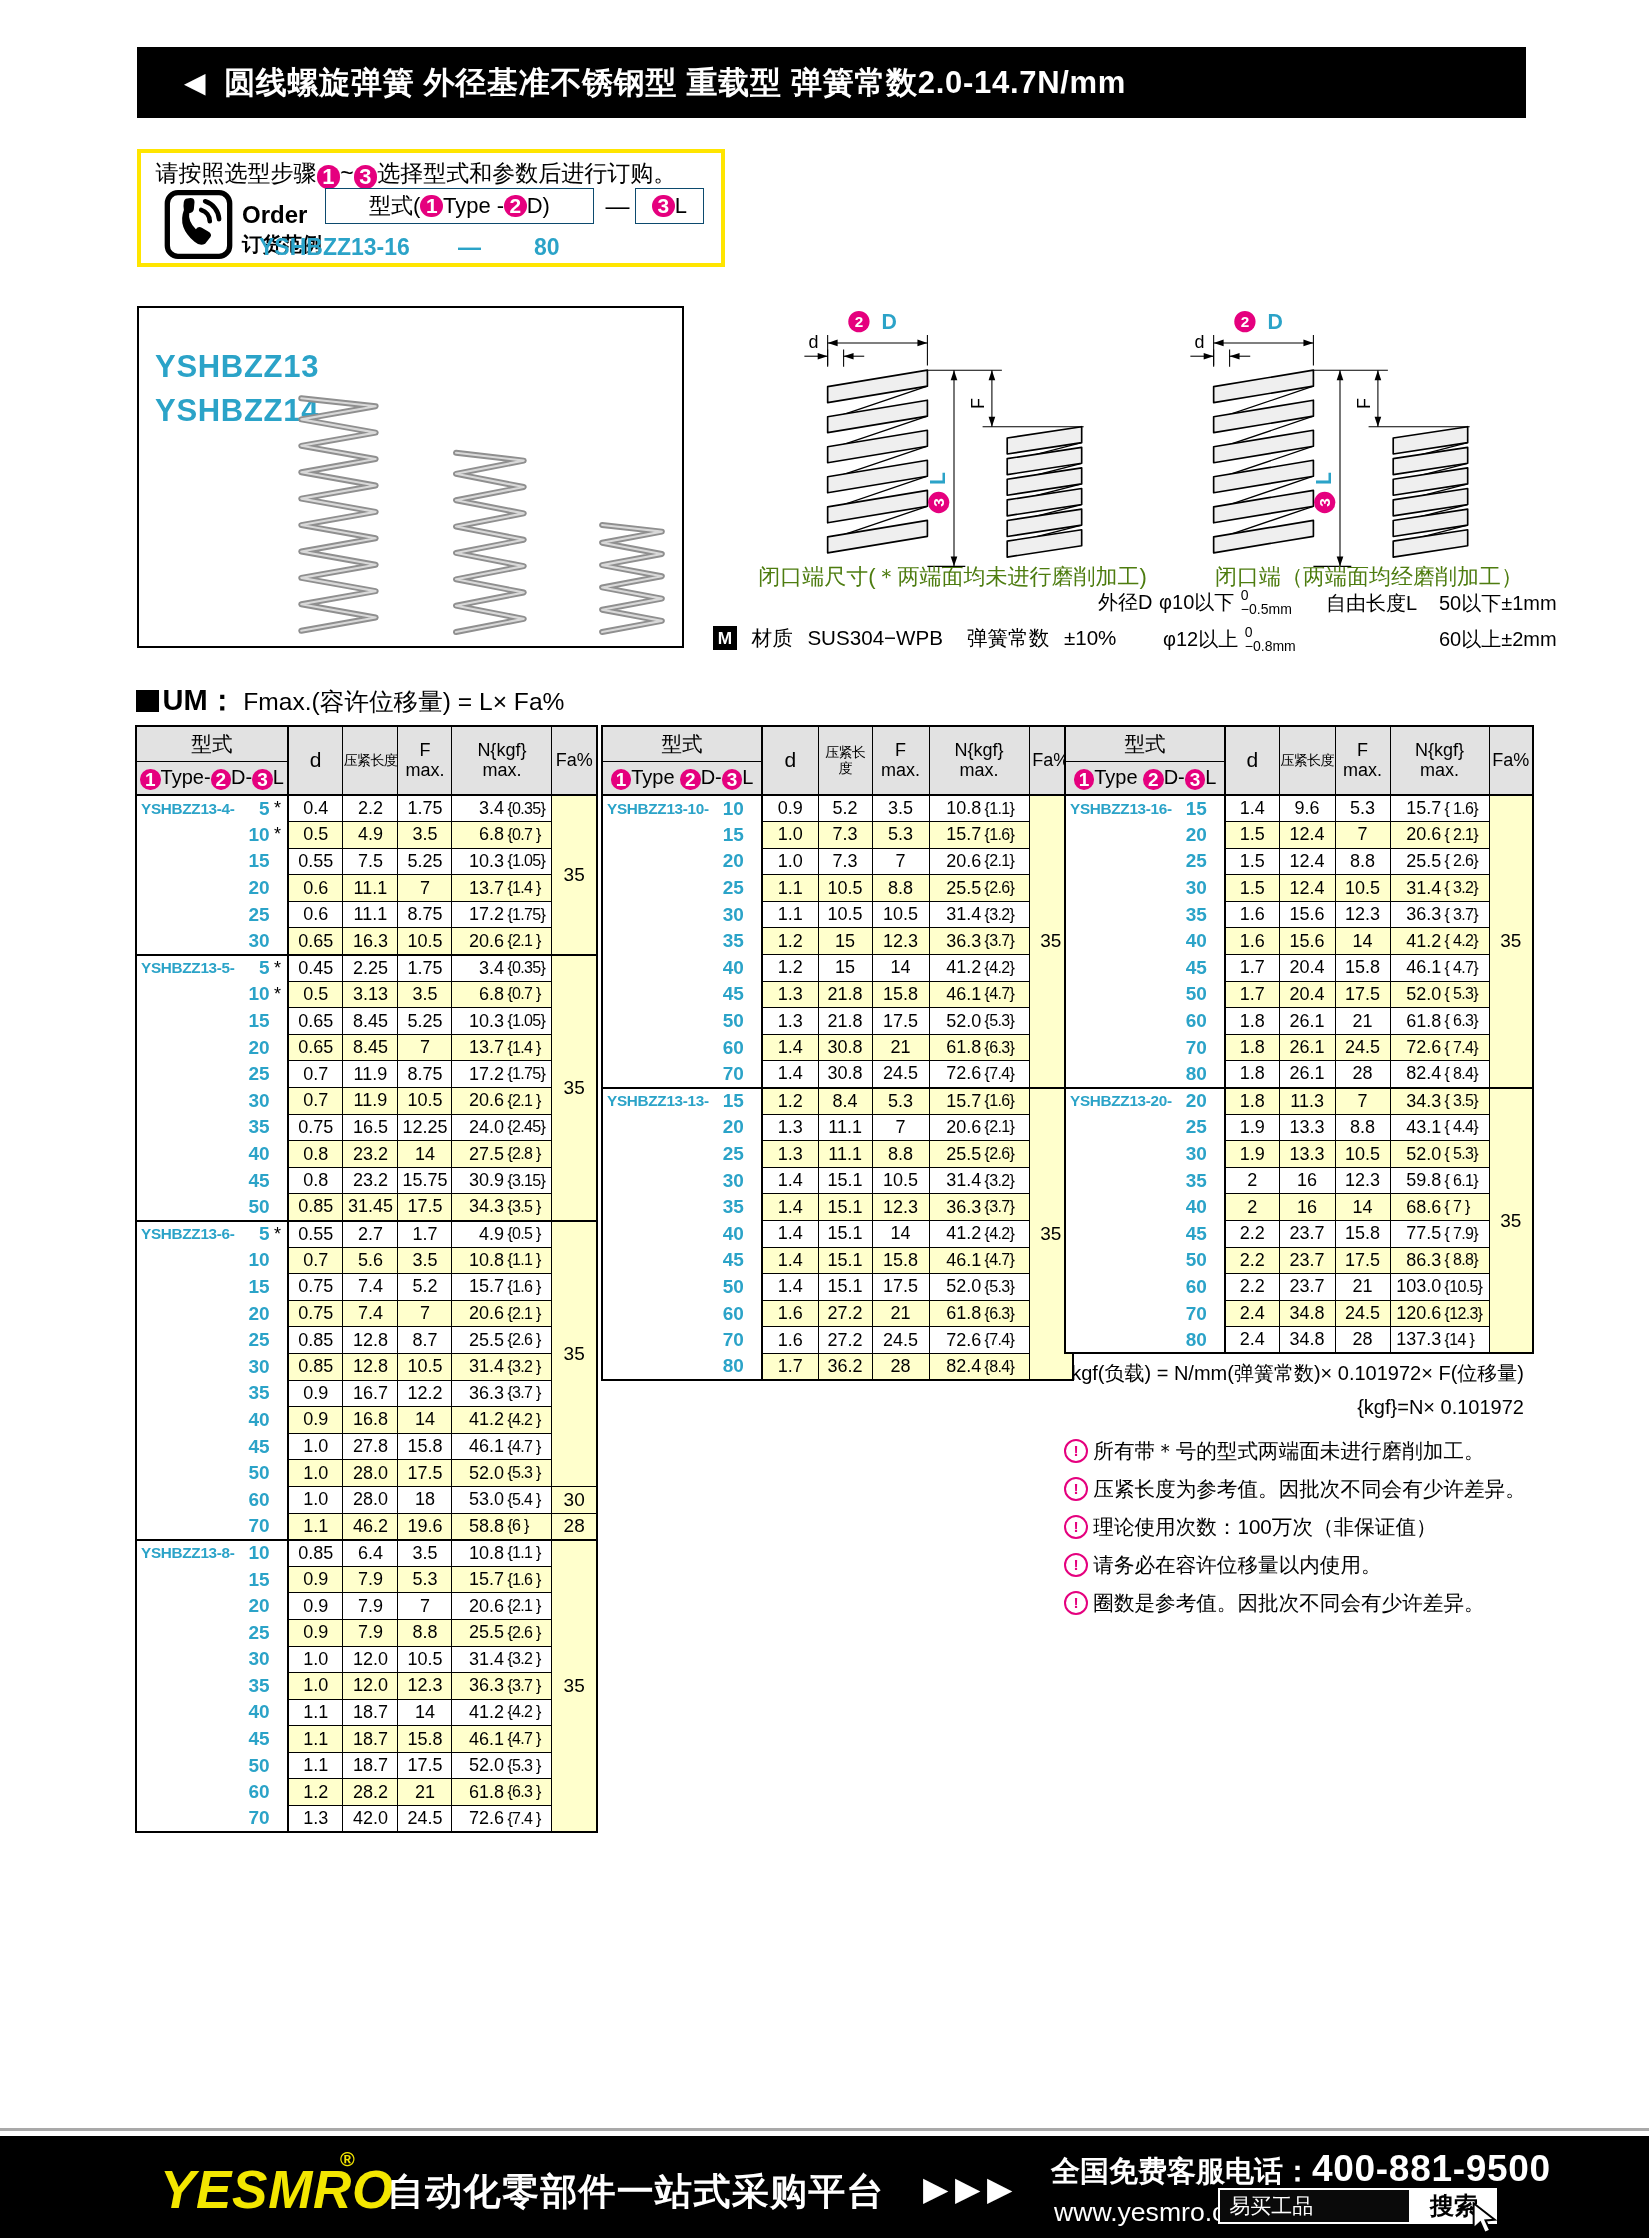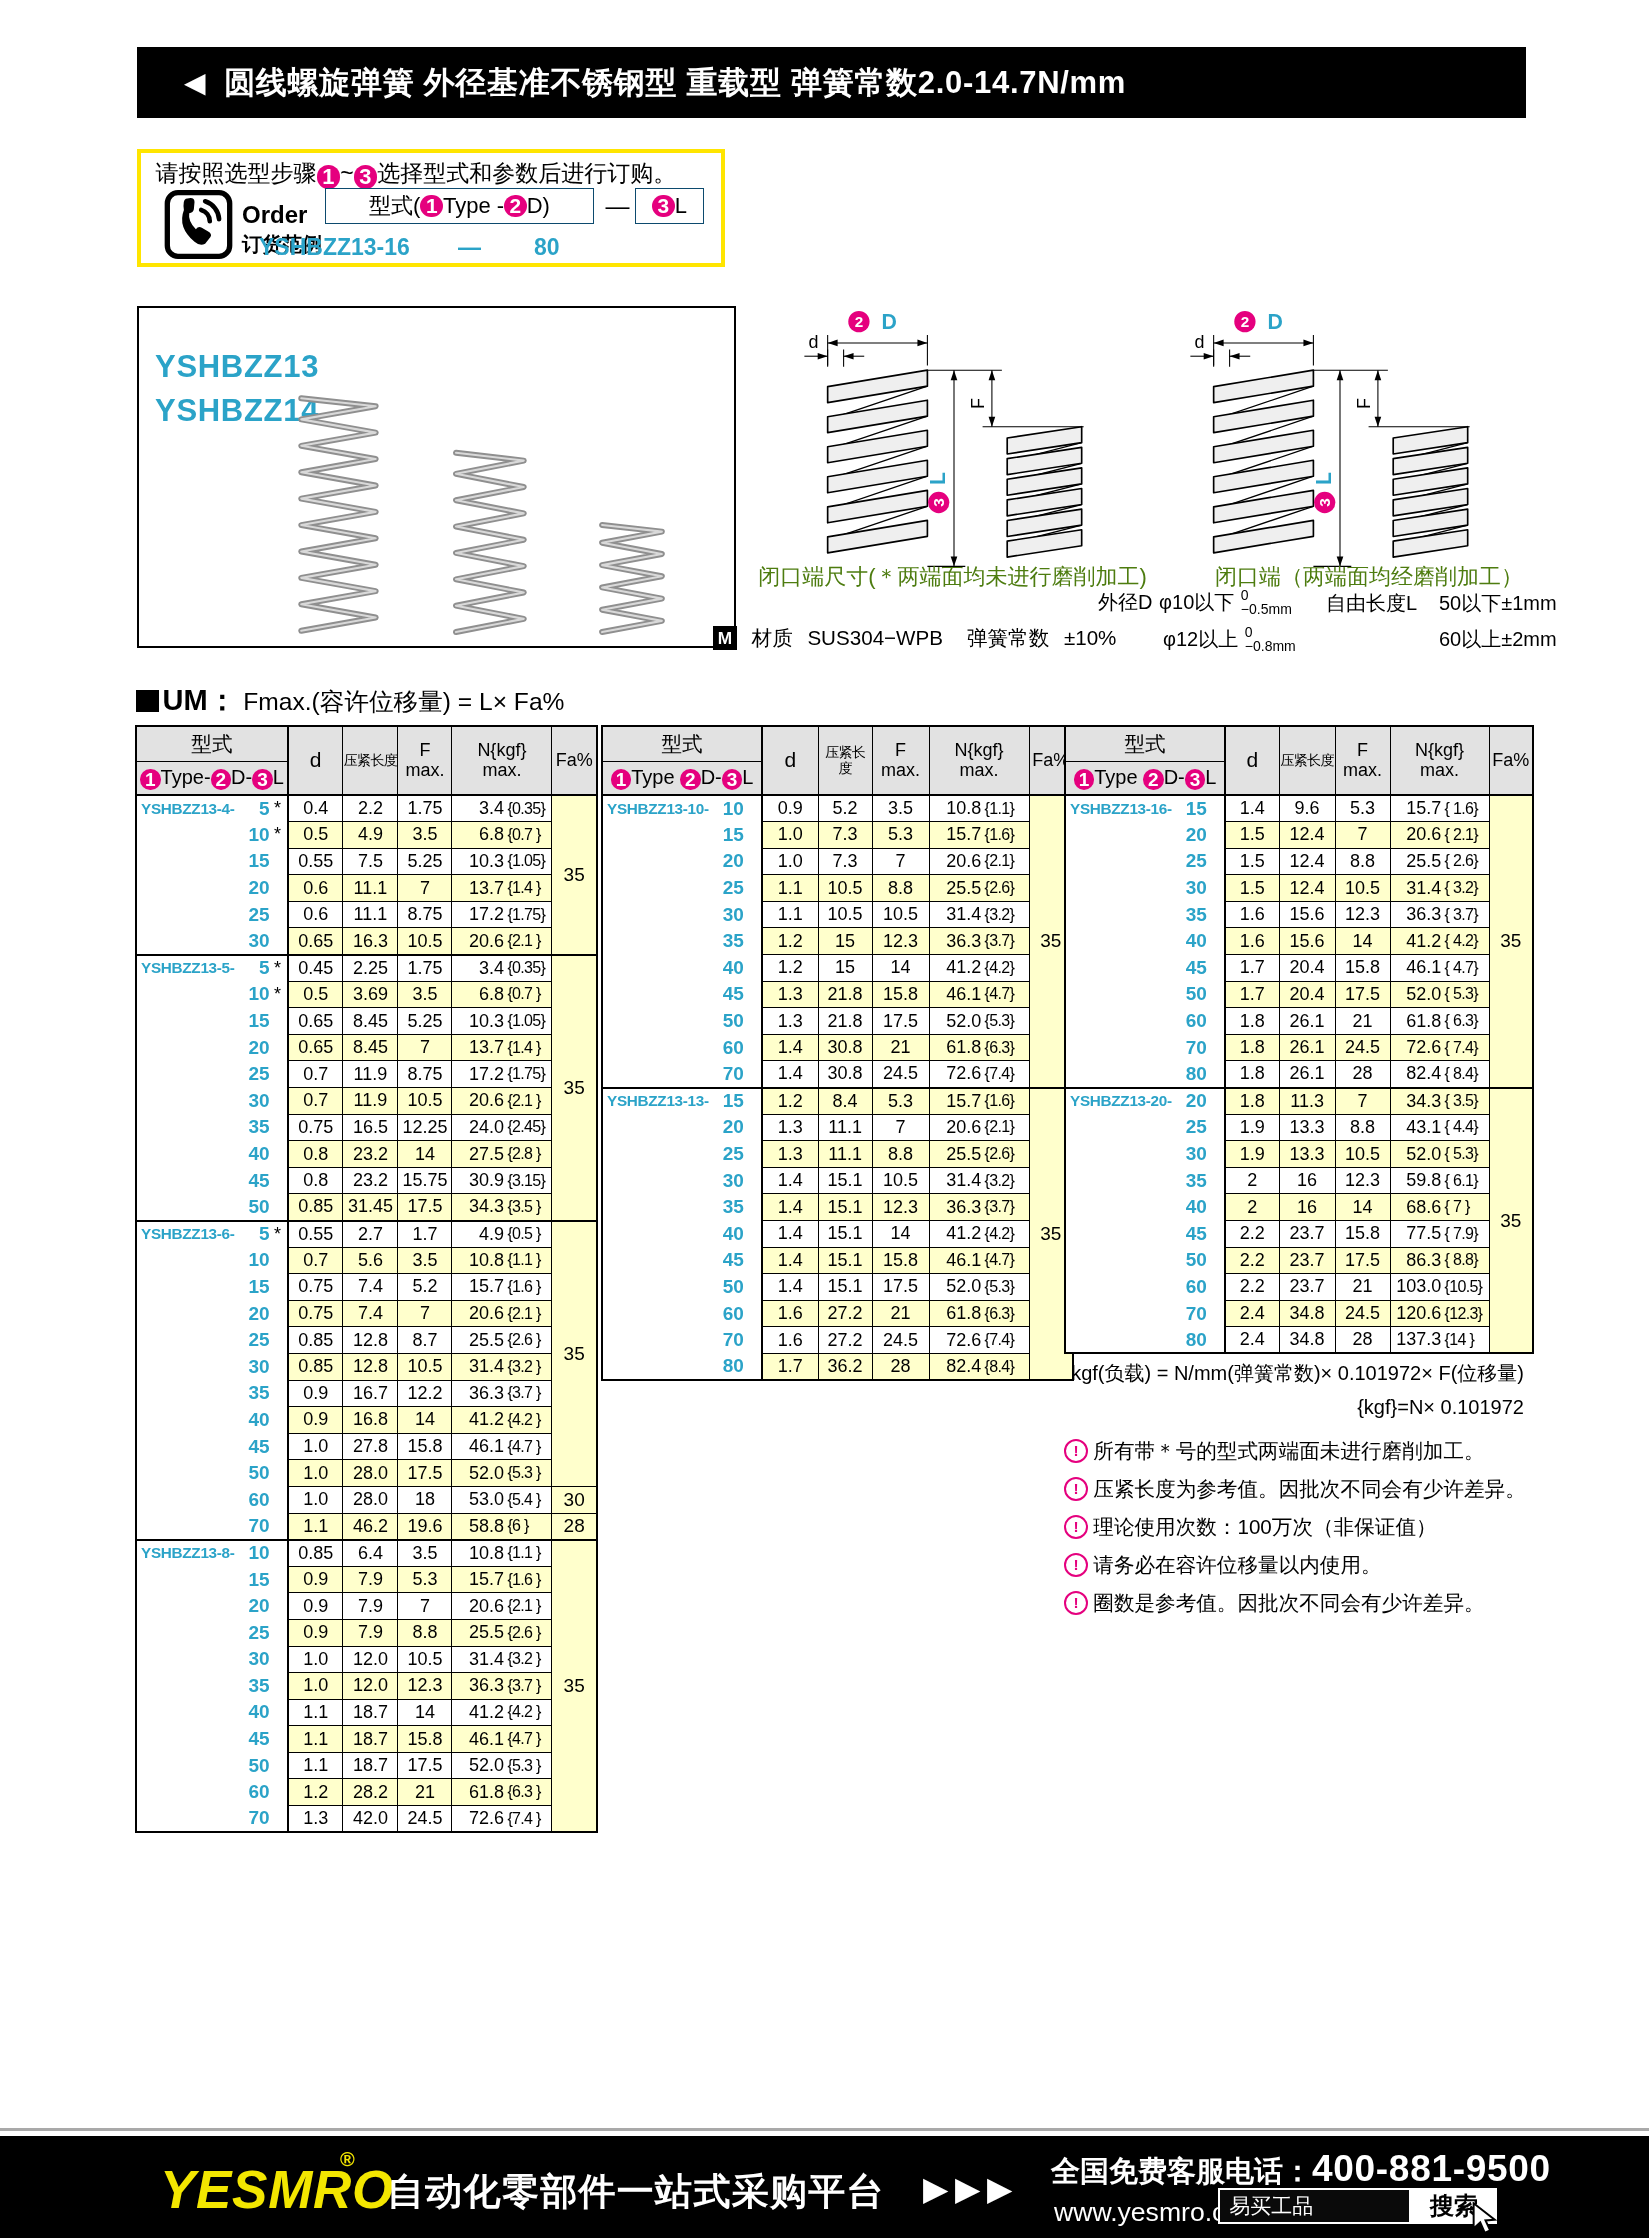--- a/index.html
+++ b/index.html
@@ -23,21 +23,21 @@
   #order-box .order-en{position:absolute;left:101px;top:48px;font-size:24px;font-weight:bold;}
   #order-box .order-cn{position:absolute;left:101px;top:78px;font-size:20px;font-weight:bold;}
   .fmt-box{position:absolute;border:1px solid #0c4a6e;box-sizing:border-box;display:flex;align-items:center;justify-content:center;font-size:22px;background:#fff;}
   #fmt-model{left:184px;top:35px;width:269px;height:36px;}
   #fmt-dash{position:absolute;left:460px;top:39px;width:33px;text-align:center;font-size:24px;}
   #fmt-l{left:494px;top:35px;width:69px;height:36px;}
   .ex{position:absolute;top:81px;color:var(--cyan);font-size:23px;font-weight:bold;}
   #ex-model{left:118px;} #ex-dash{left:317px;} #ex-l{left:393px;}
 
   
-  #photo-box{left:137px;top:306px;width:599px;height:342px;border:2px solid #000;box-sizing:border-box;}
+  #photo-box{left:137px;top:306px;width:547px;height:342px;border:2px solid #000;box-sizing:border-box;}
   #photo-box .pm{position:absolute;left:16px;color:var(--cyan);font-size:31px;font-weight:bold;letter-spacing:0.7px;}
   #photo-box .pm1{top:41px;} #photo-box .pm2{top:85px;}
   #photo-svg{position:absolute;left:0;top:0;}
 
   
   .diagram-svg{position:absolute;top:307px;}
   #diagram-a{left:801px;} #diagram-b{left:1187px;}
   svg text{font-family:"Liberation Sans",sans-serif;}
   .cap{position:absolute;top:562px;font-size:22px;color:#4d7c0f;text-align:center;}
   #cap-left{left:728px;width:449px;} #cap-right{left:1178px;width:382px;}
@@ -493,21 +493,21 @@
           </tr>
           <tr class="alt">
             <td class="c-type">
               <div class="twrap">
                 <span class="t-prefix"></span>
                 <span class="t-l">10</span>
                 <span class="t-star">*</span>
               </div>
             </td>
             <td class="c-d">0.5</td>
-            <td class="c-len">3.69</td>
+            <td class="c-len">3.13</td>
             <td class="c-f">3.5</td>
             <td class="c-n">
               <div class="nwrap">
                 <span class="n-val">6.8</span>
                 <span class="n-kgf">{0.7 }</span>
               </div>
             </td>
           </tr>
           <tr>
             <td class="c-type">

